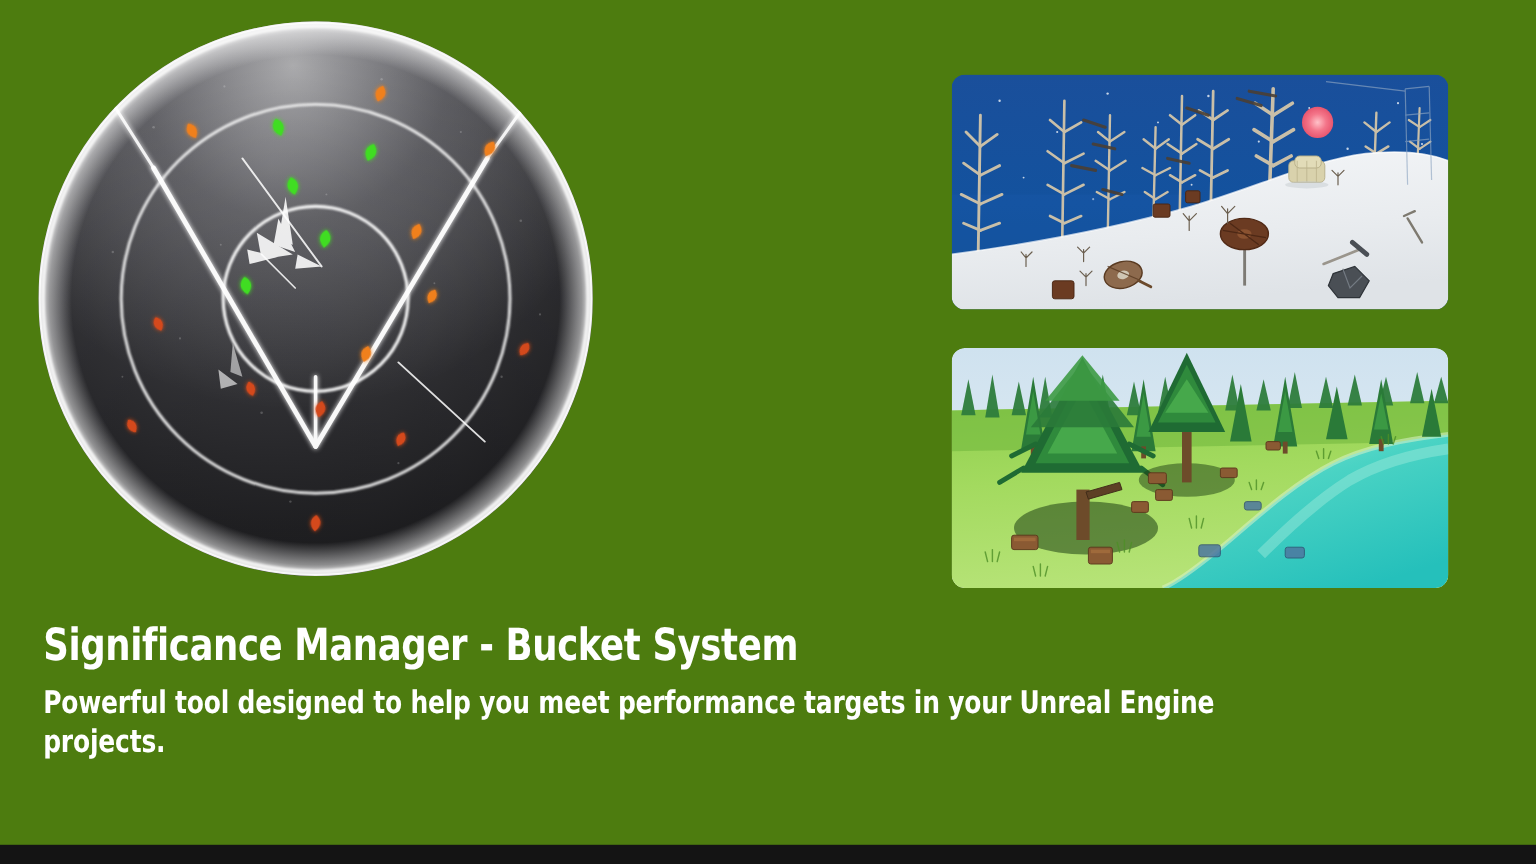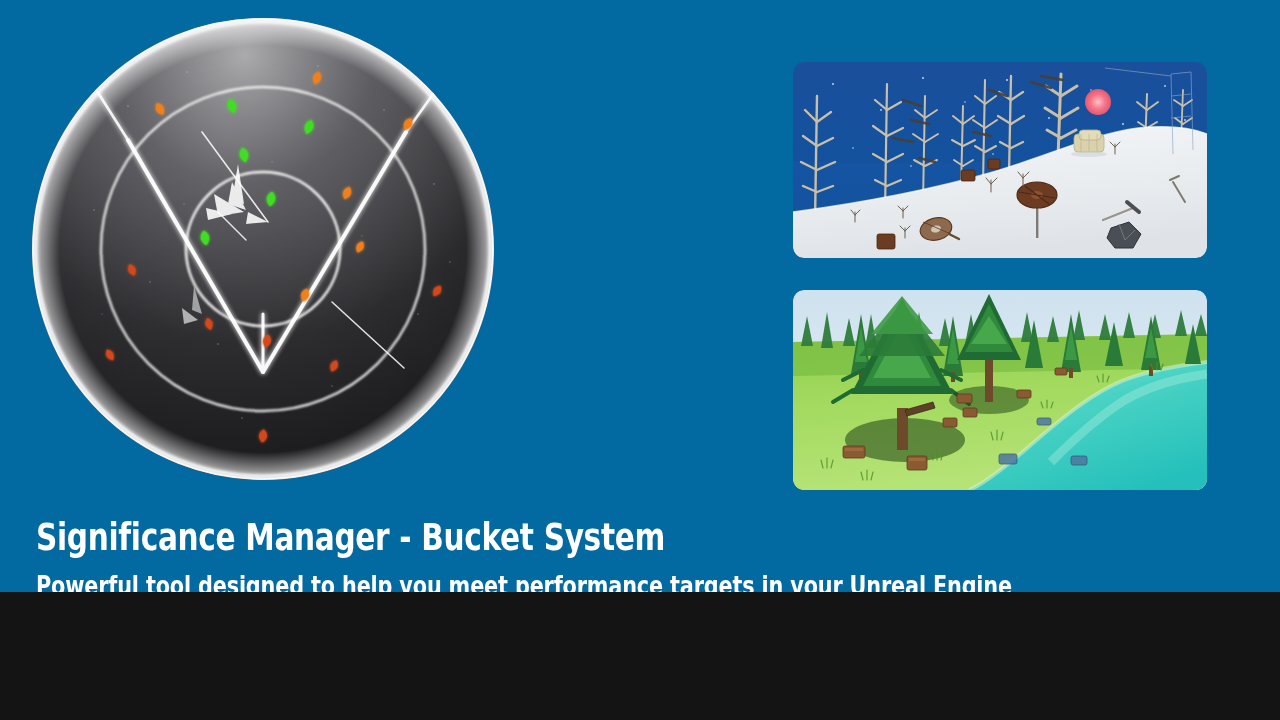--- a/index.html
+++ b/index.html
@@ -13,22 +13,22 @@
 
   body {
     background: #141414;
     font-family: "Liberation Sans", sans-serif;
     position: relative;
   }
 
   #stage {
     position: relative;
     width: 1280px;
-    height: 592px;
-    background: #0369a1;
+    height: 704px;
+    background: #4d7c0f;
     overflow: hidden;
   }
 
   
   #sphere-panel {
     position: absolute;
     left: 32px;
     top: 14px;
     width: 462px;
     height: 472px;

